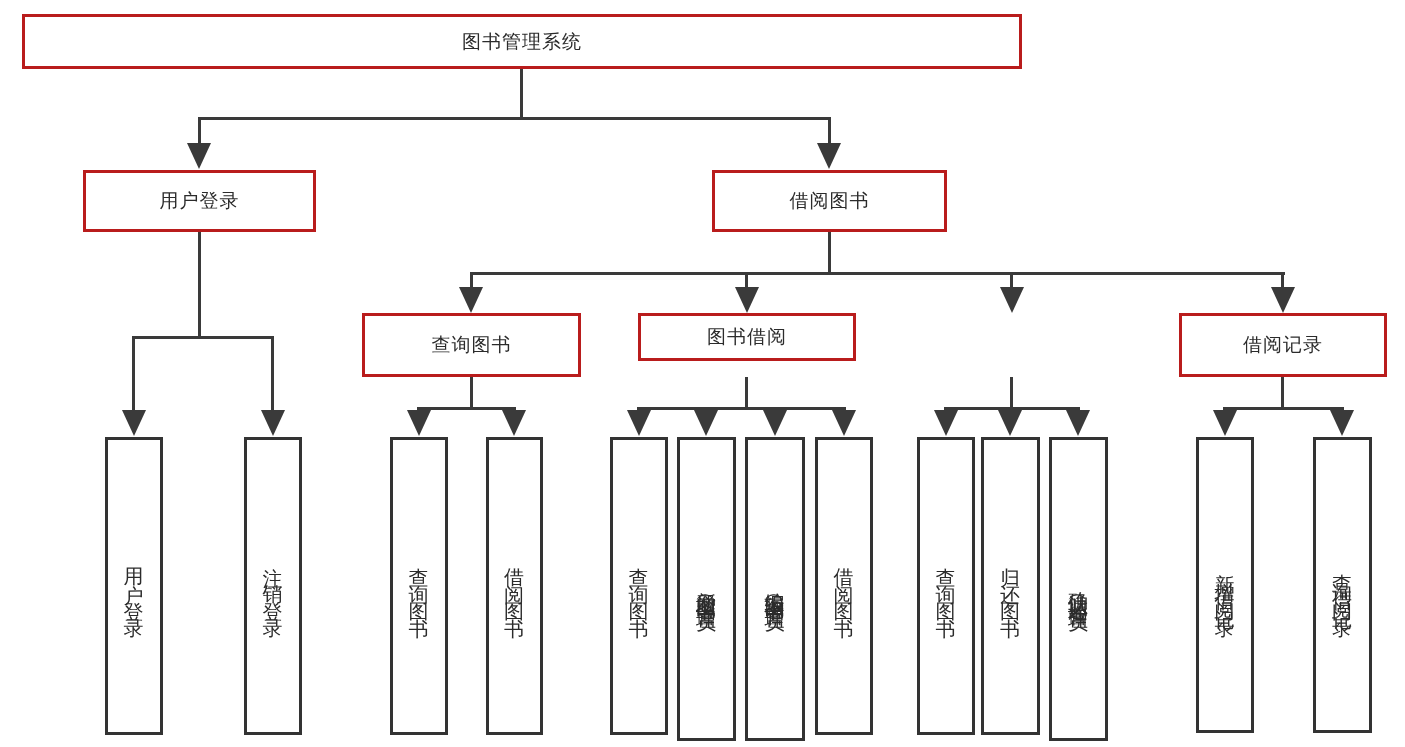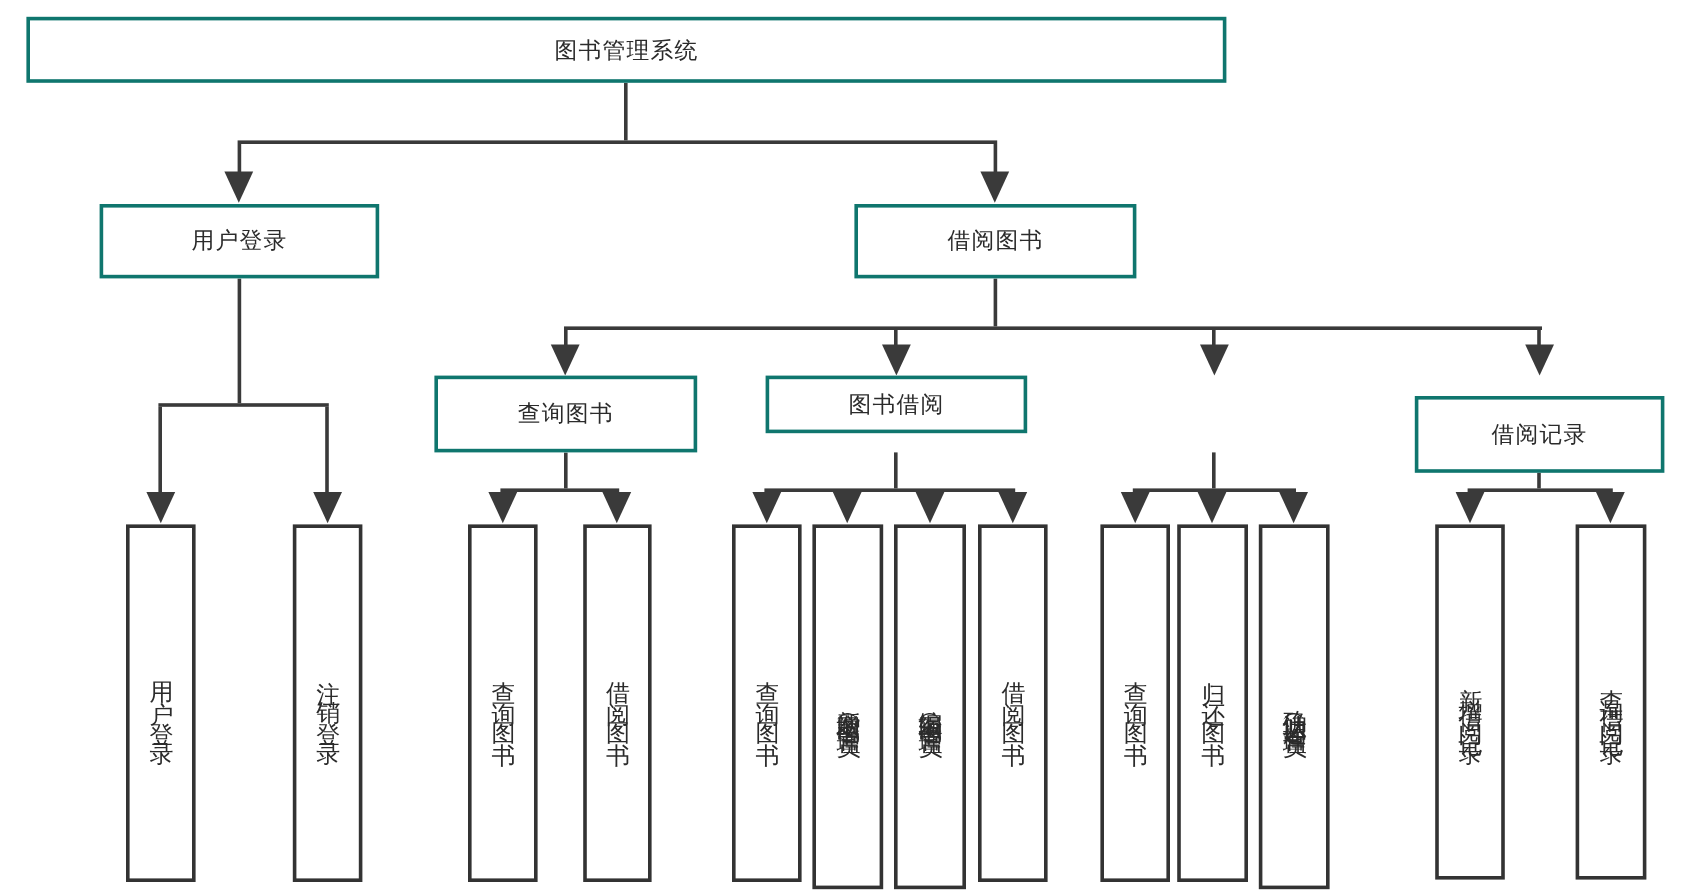--- a/index.html
+++ b/index.html
@@ -4,21 +4,21 @@
 <style>
   html,body{margin:0;padding:0;background:#fff;}
   #canvas{
     position:relative;width:1405px;height:747px;background:#fff;overflow:hidden;
     font-family:"Liberation Sans","DejaVu Sans",sans-serif;color:#2b2b2b;
   }
   .line{position:absolute;background:#3a3a3a;}
   .arrow{position:absolute;width:0;height:0;
     border-left:12px solid transparent;border-right:12px solid transparent;
     border-top:26px solid #3a3a3a;}
-  .hbox{position:absolute;box-sizing:border-box;background:#fff;border:3px solid #0f766e;
+  .hbox{position:absolute;box-sizing:border-box;background:#fff;border:3px solid #b91c1c;
     display:flex;align-items:center;justify-content:center;
     font-size:19px;letter-spacing:1px;}
   .vbox{position:absolute;box-sizing:border-box;background:#fff;border:3px solid #333;
     display:flex;align-items:center;justify-content:center;}
   .vbox span{writing-mode:vertical-rl;text-orientation:mixed;font-size:20px;line-height:1;}
   .ls-lg span{letter-spacing:17px;}
   .ls-md span{letter-spacing:9px;}
   .ls-sm span{letter-spacing:3px;}
   .watermark{position:absolute;left:1185px;top:711px;font-size:18px;color:#a8a8a8;
     letter-spacing:1px;white-space:nowrap;}
@@ -81,21 +81,21 @@
   <div class="hbox" style="left:712px;top:170px;width:235px;height:62px;">
     <span>借阅图书</span>
   </div>
 
   <div class="hbox" style="left:362px;top:313px;width:219px;height:64px;">
     <span>查询图书</span>
   </div>
   <div class="hbox" style="left:638px;top:313px;width:218px;height:48px;text-align:right;">
     <span>图书借阅</span>
   </div>
-  <div class="hbox" style="left:1179px;top:313px;width:208px;height:64px;margin-top:17px;">
+  <div class="hbox" style="left:1179px;top:313px;width:208px;height:64px;">
     <span>借阅记录</span>
   </div>
 
   <div class="vbox ls-lg" style="left:105px;top:437px;width:58px;height:298px;">
     <span>用户登录</span>
   </div>
   <div class="vbox ls-lg" style="left:244px;top:437px;width:58px;height:298px;">
     <span>注销登录</span>
   </div>
 

